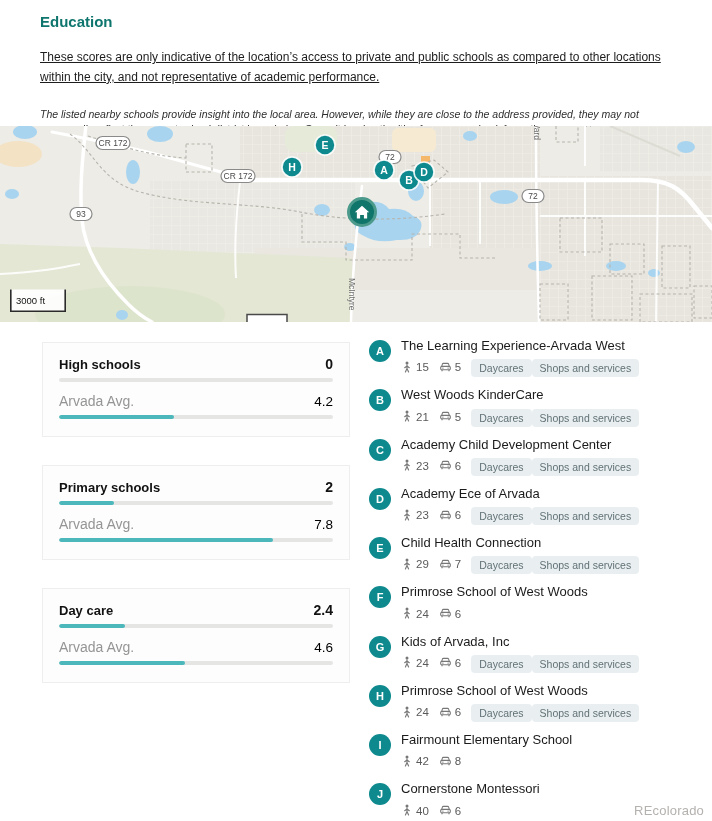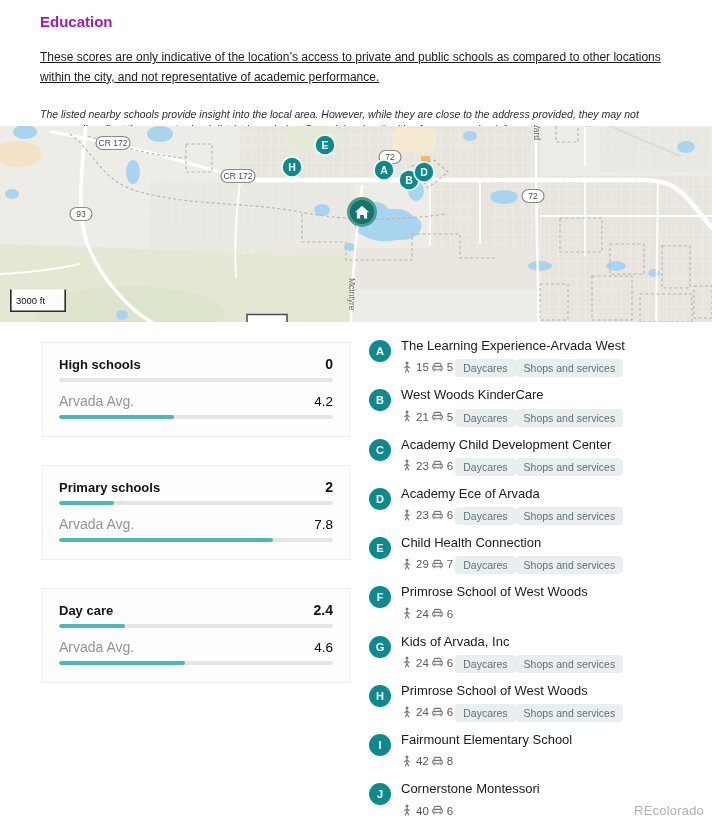--- a/index.html
+++ b/index.html
@@ -1,20 +1,20 @@
 <!DOCTYPE html>
 <html><head>
 <meta charset="utf-8">
 <style>
   html,body{margin:0;padding:0;background:#fff;}
   .page{position:relative;width:712px;height:821px;background:#fff;overflow:hidden;
         font-family:"Liberation Sans",sans-serif;color:#1c1c1c;}
   
   .hdr{position:absolute;top:0;left:0;right:0;padding:13px 40px 0;}
-  .title{font-size:15px;font-weight:bold;color:#a21caf;margin:0 0 18px;}
+  .title{font-size:15px;font-weight:bold;color:#0f766e;margin:0 0 18px;}
   .desc{font-size:12px;line-height:1.65;color:#1d1d1d;margin:0 0 19px;max-width:650px;text-decoration:underline;}
   .note{font-size:10.5px;font-style:italic;line-height:1.48;color:#2e2e2e;max-width:660px;}
   
   .map{position:absolute;top:126px;left:0;width:712px;height:196px;overflow:hidden;background:#edecE6;}
   .map svg{display:block;}
   .map text{font-family:"Liberation Sans",sans-serif;}
   
   .content{position:absolute;top:338px;left:0;width:712px;}
   .cards{position:absolute;left:42px;top:4px;width:308px;display:flex;flex-direction:column;gap:28px;}
   .card{box-sizing:border-box;border:1px solid #efeeee;background:#fdfdfd;padding:13px 16px 15px;}
@@ -26,21 +26,21 @@
   .bar{height:4px;background:#e5e5e4;border-radius:2px;margin:6px 0 11px;overflow:hidden;}
   .bar.last{margin-bottom:2px;}
   .fill{height:100%;background:#4cb8bb;border-radius:2px;}
   
   .schools{position:absolute;left:369px;top:0;width:343px;}
   .schools ul{list-style:none;margin:0;padding:0;}
   .school{display:flex;gap:10px;margin-bottom:11px;}
   .badge{flex:0 0 22px;width:22px;height:22px;border-radius:50%;background:#0e8a8e;color:#fff;
          font-size:11px;font-weight:bold;display:flex;align-items:center;justify-content:center;margin-top:2px;}
   .school-name{font-size:13px;color:#1b1b1b;line-height:1.25;margin-bottom:4px;}
-  .school-stats{display:flex;align-items:center;gap:2px;min-height:18px;}
+  .school-stats{display:flex;align-items:center;gap:10px;min-height:18px;}
   .stat{display:flex;align-items:center;gap:3px;font-size:11.5px;color:#5a5a5a;}
   .tag{background:#e9eff1;color:#60707 5;color:#617176;padding:3px 8px;border-radius:4px;font-size:10.5px;white-space:nowrap;}
   .watermark{position:absolute;right:8px;bottom:3px;font-size:13px;color:#b4b1ae;letter-spacing:.2px;}
 </style>
 </head>
 <body>
 
 <div class="page">
 
   <div class="hdr">

